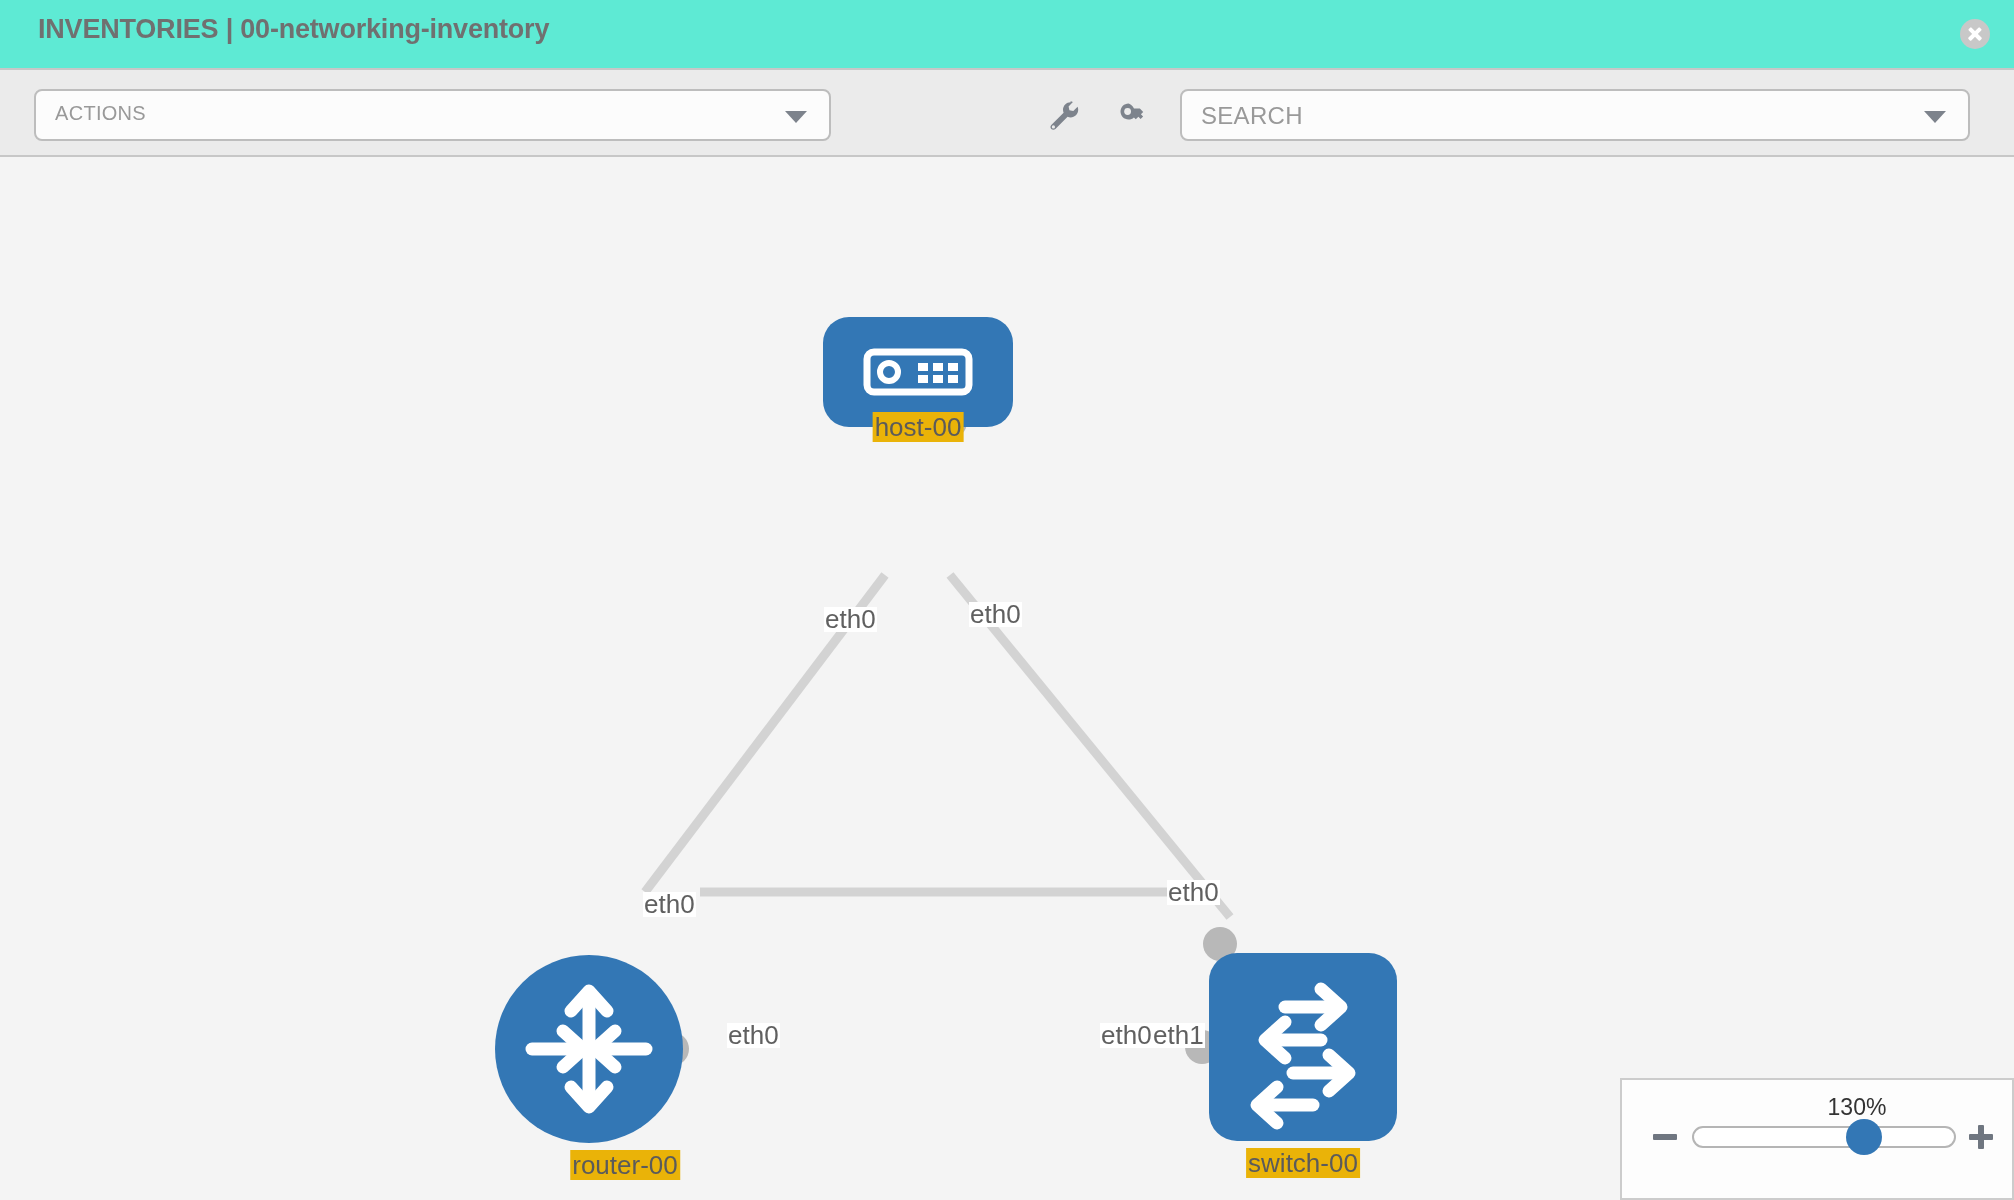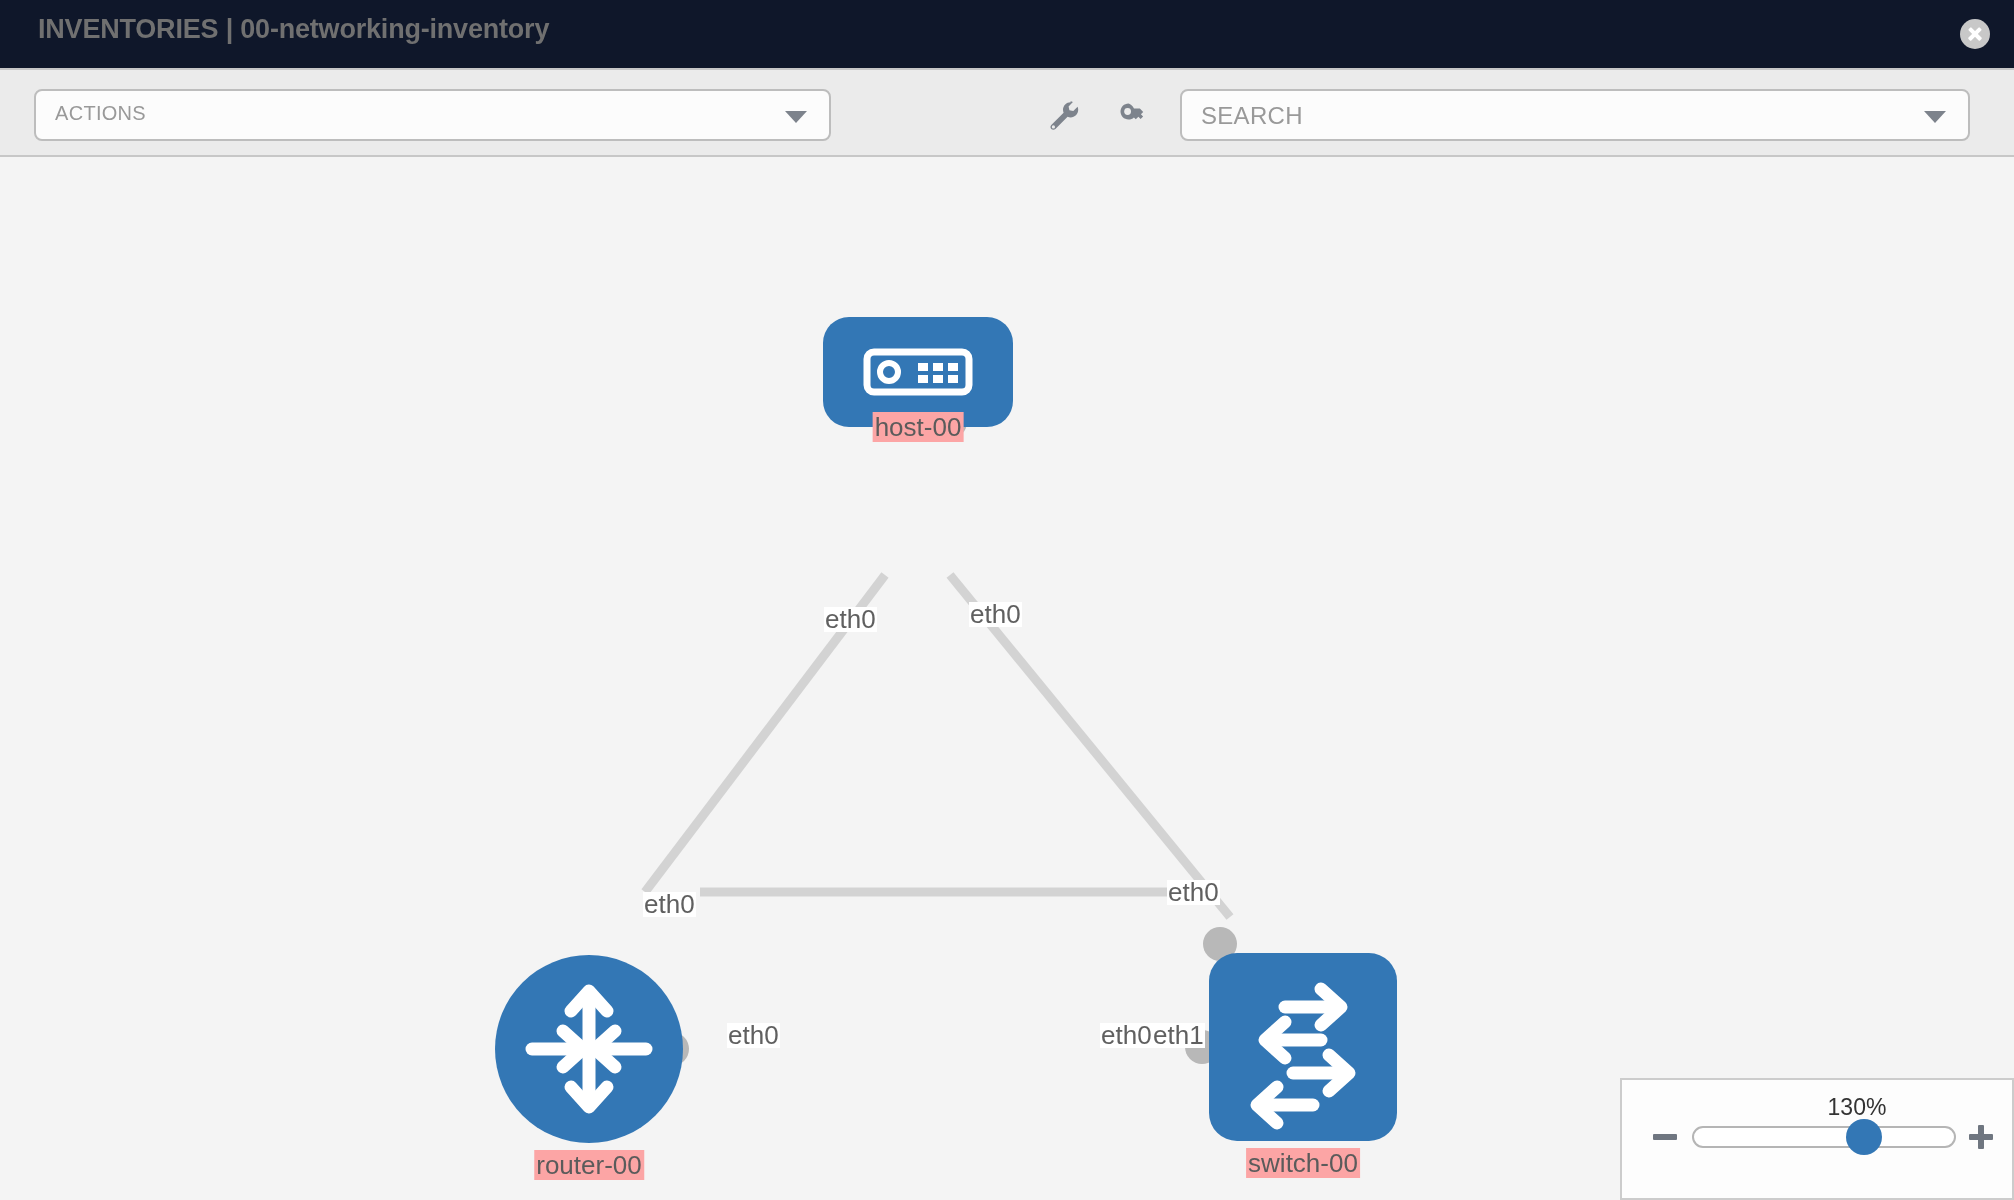--- a/index.html
+++ b/index.html
@@ -18,21 +18,21 @@
     height: 1200px;
     background: #f4f4f4;
   }
 
   
   .header {
     position: absolute;
     left: 0; top: 0;
     width: 2014px;
     height: 68px;
-    background: #0f172a;
+    background: #5eead4;
     box-sizing: border-box;
   }
   .header-title {
     position: absolute;
     left: 38px;
     top: 14px;
     font-size: 27px;
     font-weight: bold;
     color: #707070;
     letter-spacing: -0.2px;
@@ -162,21 +162,21 @@
   }
   .node-shape-rect {
     background: #3377b5;
   }
   .node-label {
     position: absolute;
     left: 50%;
     transform: translateX(-50%);
     font-size: 26px;
     color: #5b5b5b;
-    background: #fca5a5;
+    background: #eab308;
     white-space: nowrap;
     padding: 0 2px;
     line-height: 30px;
   }
 
   
   .socket {
     position: absolute;
     width: 34px;
     height: 34px;
@@ -345,21 +345,21 @@
             <polyline points="76,132 94,152 112,132"></polyline>
 
             <line x1="37" y1="94" x2="86" y2="94"></line>
             <polyline points="68,76 88,94 68,112"></polyline>
 
             <line x1="151" y1="94" x2="102" y2="94"></line>
             <polyline points="120,76 100,94 120,112"></polyline>
           </g>
         </svg>
       </div>
-      <div class="node-label" style="top:195px;">router-00</div>
+      <div class="node-label" style="top:195px;margin-left:36px;">router-00</div>
     </div>
 
     <div class="node" style="left:1209px; top:796px; width:188px; height:188px;">
       <div class="socket" style="left:-6px; top:-26px;"></div>
       <div class="socket" style="left:-24px; top:77px;"></div>
       <div class="node-shape-rect" style="position:absolute; left:0; top:0; width:188px; height:188px; border-radius:28px;">
         <svg viewBox="0 0 188 188" width="188" height="188" aria-hidden="true">
           <g fill="none" stroke="#ffffff" stroke-width="13" stroke-linecap="round" stroke-linejoin="round">
 
             <line x1="76" y1="54" x2="130" y2="54"></line>

